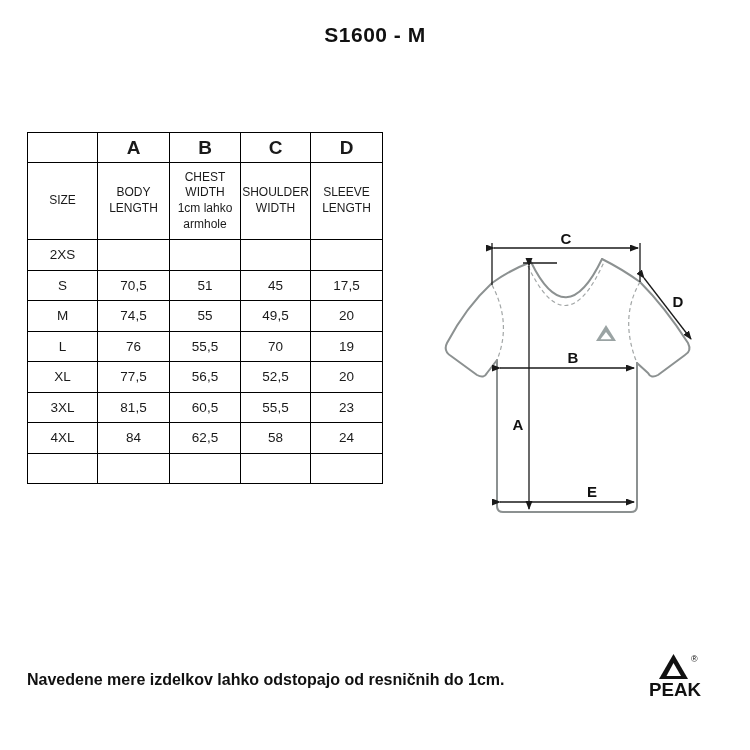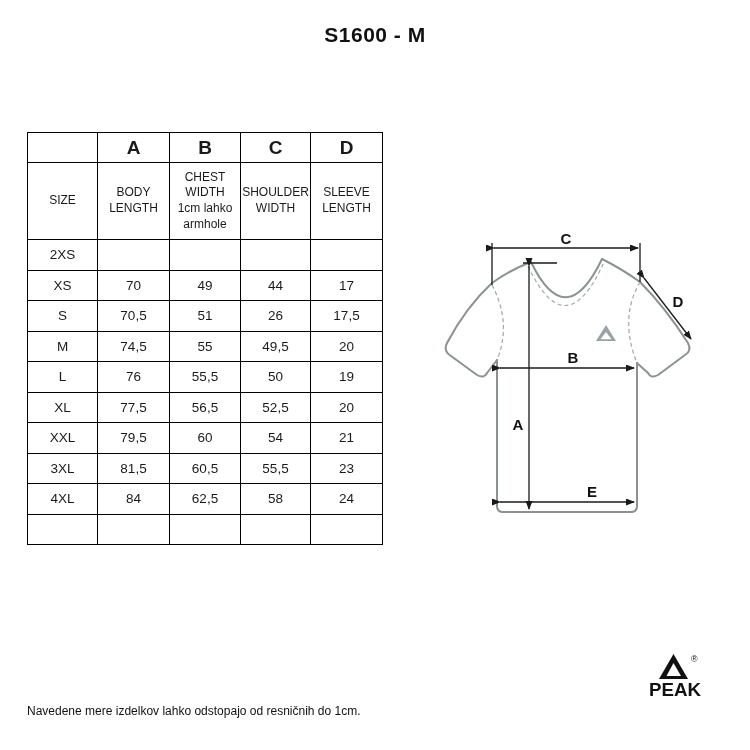--- a/index.html
+++ b/index.html
@@ -16,21 +16,21 @@
     border-collapse:collapse; table-layout:fixed;
   }
   table.sizes td {
     border:1.5px solid #000; text-align:center; vertical-align:middle;
     padding:0 1px; overflow:hidden;
   }
   tr.letters td { height:29px; font-size:19px; font-weight:bold; }
   tr.names td { height:76px; font-size:12px; line-height:1.3; font-weight:normal;text-align:center; }
   tbody.data td { height:29.5px; font-size:13.5px;margin-top:16px; }
   .note {
-    position:absolute; left:27px; top:704px; font-size:12px; font-weight:normal; color:#111;
+    position:absolute; left:27px; top:671px; font-size:16px; font-weight:bold; color:#111;
   }
   .diagram { position:absolute; left:430px; top:225px; }
   .logo { position:absolute; left:648px; top:652px; }
   svg text.dim-label { font-family:"Liberation Sans", sans-serif; font-size:15px; font-weight:bold; fill:#111; }
 </style>
 </head>
 <body>
 
 <div class="canvas">
 
@@ -65,60 +65,46 @@
     </thead>
     <tbody class="data">
         <tr>
           <td>2XS</td>
           <td></td>
           <td></td>
           <td></td>
           <td></td>
         </tr>
         <tr>
-          <td>XS</td>
-          <td>70</td>
-          <td>49</td>
-          <td>44</td>
-          <td>17</td>
-        </tr>
-        <tr>
           <td>S</td>
           <td>70,5</td>
           <td>51</td>
-          <td>26</td>
+          <td>45</td>
           <td>17,5</td>
         </tr>
         <tr>
           <td>M</td>
           <td>74,5</td>
           <td>55</td>
           <td>49,5</td>
           <td>20</td>
         </tr>
         <tr>
           <td>L</td>
           <td>76</td>
           <td>55,5</td>
-          <td>50</td>
+          <td>70</td>
           <td>19</td>
         </tr>
         <tr>
           <td>XL</td>
           <td>77,5</td>
           <td>56,5</td>
           <td>52,5</td>
           <td>20</td>
-        </tr>
-        <tr>
-          <td>XXL</td>
-          <td>79,5</td>
-          <td>60</td>
-          <td>54</td>
-          <td>21</td>
         </tr>
         <tr>
           <td>3XL</td>
           <td>81,5</td>
           <td>60,5</td>
           <td>55,5</td>
           <td>23</td>
         </tr>
         <tr>
           <td>4XL</td>

